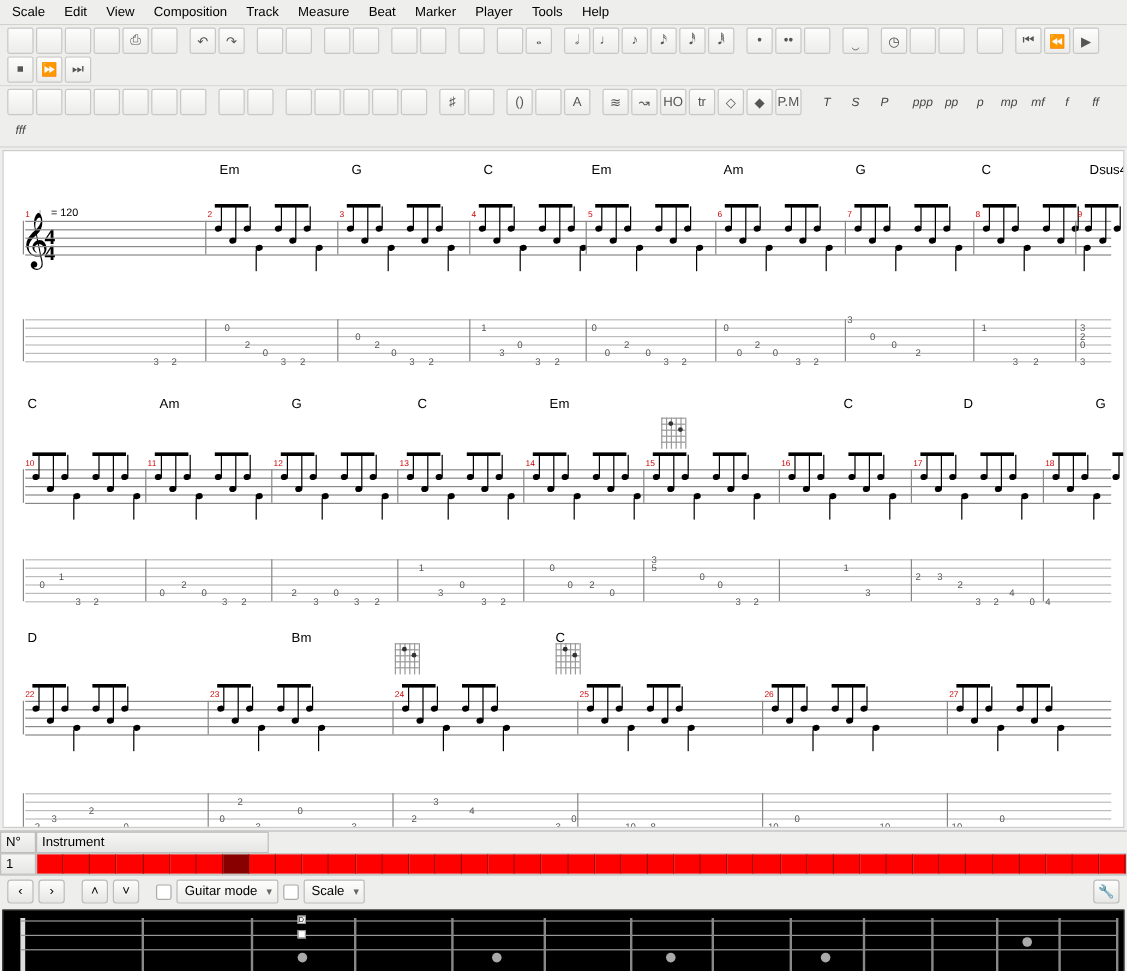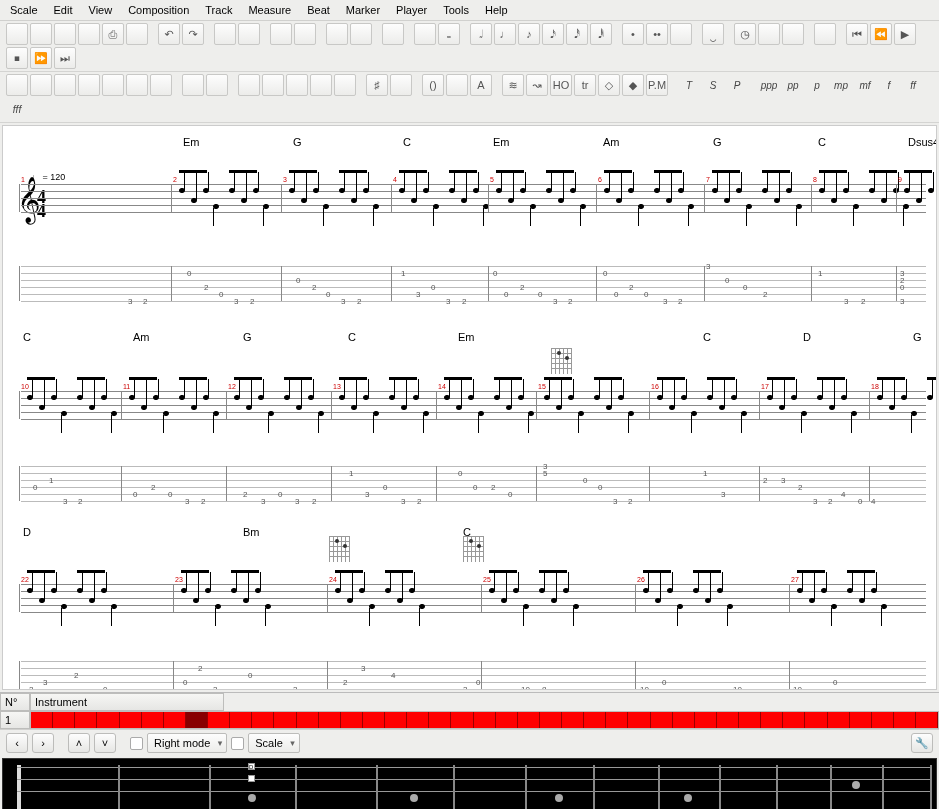--- a/index.html
+++ b/index.html
@@ -915,21 +915,21 @@
 
 <div class="lowbar">
   <div class="navbtn">‹</div>
   <div class="navbtn">›</div>
   <div style="width:6px"></div>
   <div class="navbtn">˄</div>
   <div class="navbtn">˅</div>
   <div style="width:6px"></div>
   <div class="chk"></div>
   <div class="combo">
-      <span>Right mode</span>
+      <span>Guitar mode</span>
     </div>
   <div class="chk"></div>
   <div class="combo">
       <span>Scale</span>
     </div>
   <div class="wrench">🔧</div>
 </div>
 
 <div class="fretboard">
   <div class="nut"></div>

